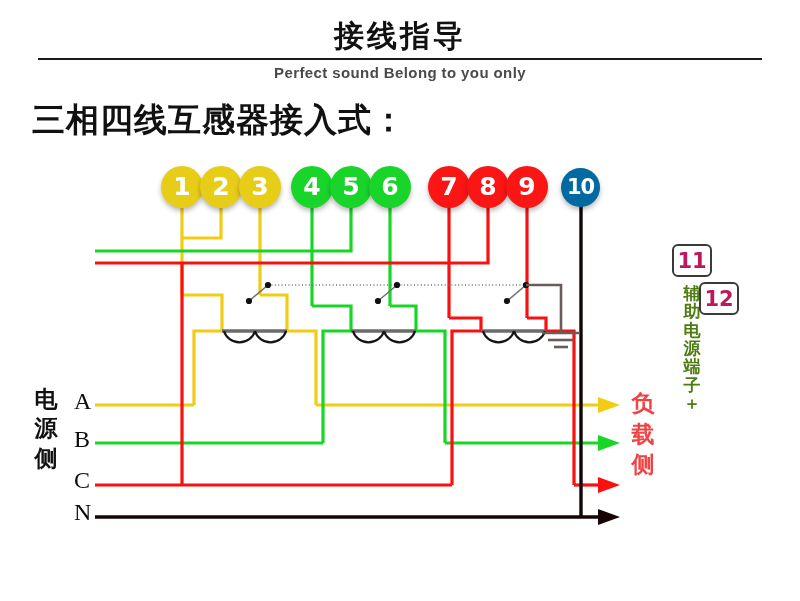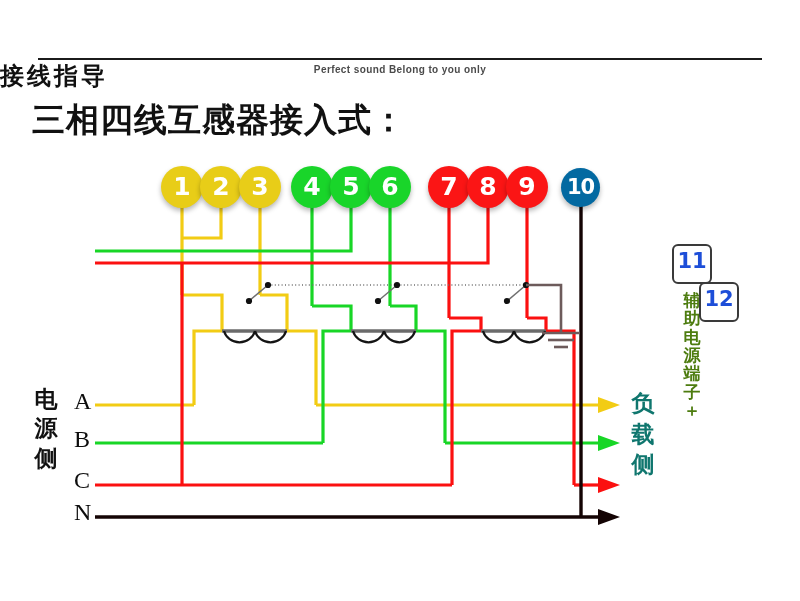--- a/index.html
+++ b/index.html
@@ -13,33 +13,33 @@
     font-family: "Liberation Sans", "DejaVu Sans", sans-serif;
     overflow: hidden;
   }
 
   
   #header {
     position: absolute; left: 0; top: 0; width: 800px; height: 92px;
   }
   #page-title {
     position: absolute; left: 0; top: 16px; width: 800px;
-    font-size: 24px; font-weight: bold; color: #111111;
+    text-align: center;
+    font-size: 30px; font-weight: bold; color: #111111;
     letter-spacing: 3px;
     font-family: "DejaVu Sans", "Liberation Sans", sans-serif;
-    margin-top: 44px;
   }
   #title-rule {
     position: absolute; left: 38px; top: 58px; width: 724px; height: 2px;
     background: #1b1b1b;
   }
   #subtitle {
     position: absolute; left: 0; top: 64px; width: 800px;
     text-align: center;
-    font-size: 10px; font-weight: bold; color: #4a4a4a;
+    font-size: 15px; font-weight: bold; color: #4a4a4a;
     letter-spacing: .4px;
   }
 
   
   #section-heading {
     position: absolute; left: 32px; top: 98px;
     font-size: 33px; font-weight: bold; color: #111111;
     letter-spacing: 1px;
     font-family: "DejaVu Sans", "Liberation Sans", sans-serif;
     white-space: nowrap;
@@ -64,23 +64,23 @@
     user-select: none;
   }
   .terminal.t10 {
     width: 39px; height: 39px; line-height: 39px;
     font-size: 21px; letter-spacing: -1px;
   }
 
   
   .aux-group { position: absolute; text-align: center; }
   .aux-box {
-    width: 40px; height: 40px;
+    width: 40px; height: 33px;
     border: 2px solid #3a3a3a; border-radius: 6px;
-    font-size: 21px; font-weight: bold; color: #1d4ed8;
+    font-size: 21px; font-weight: bold; color: #be185d;
     line-height: 30px; text-align: center;
     font-family: "DejaVu Sans", "Liberation Sans", sans-serif;
     margin: 0 auto;
   }
   .aux-label {
     margin-top: 7px;
     width: 28px; margin-left: auto; margin-right: auto;
     font-size: 17px; font-weight: bold; color: #4d7c0f;
     line-height: 1.08;
     font-family: "DejaVu Sans", "Liberation Sans", sans-serif;
@@ -99,21 +99,21 @@
   .phase-label {
     position: absolute;
     font-size: 24px; font-weight: normal; color: #0d0d0d;
     font-family: "Liberation Serif", "DejaVu Serif", serif;
   }
 
   
   #load-side-label {
     position: absolute; left: 630px; top: 248px;
     width: 26px;
-    font-size: 23px; font-weight: bold; color: #0f766e;
+    font-size: 23px; font-weight: bold; color: #ef4444;
     line-height: 1.33; text-align: center;
     font-family: "DejaVu Sans", "Liberation Sans", sans-serif;
     word-break: break-all;
   }
 </style>
 </head>
 <body>
 
 <div id="header">
   <div id="page-title">接线指导</div>

